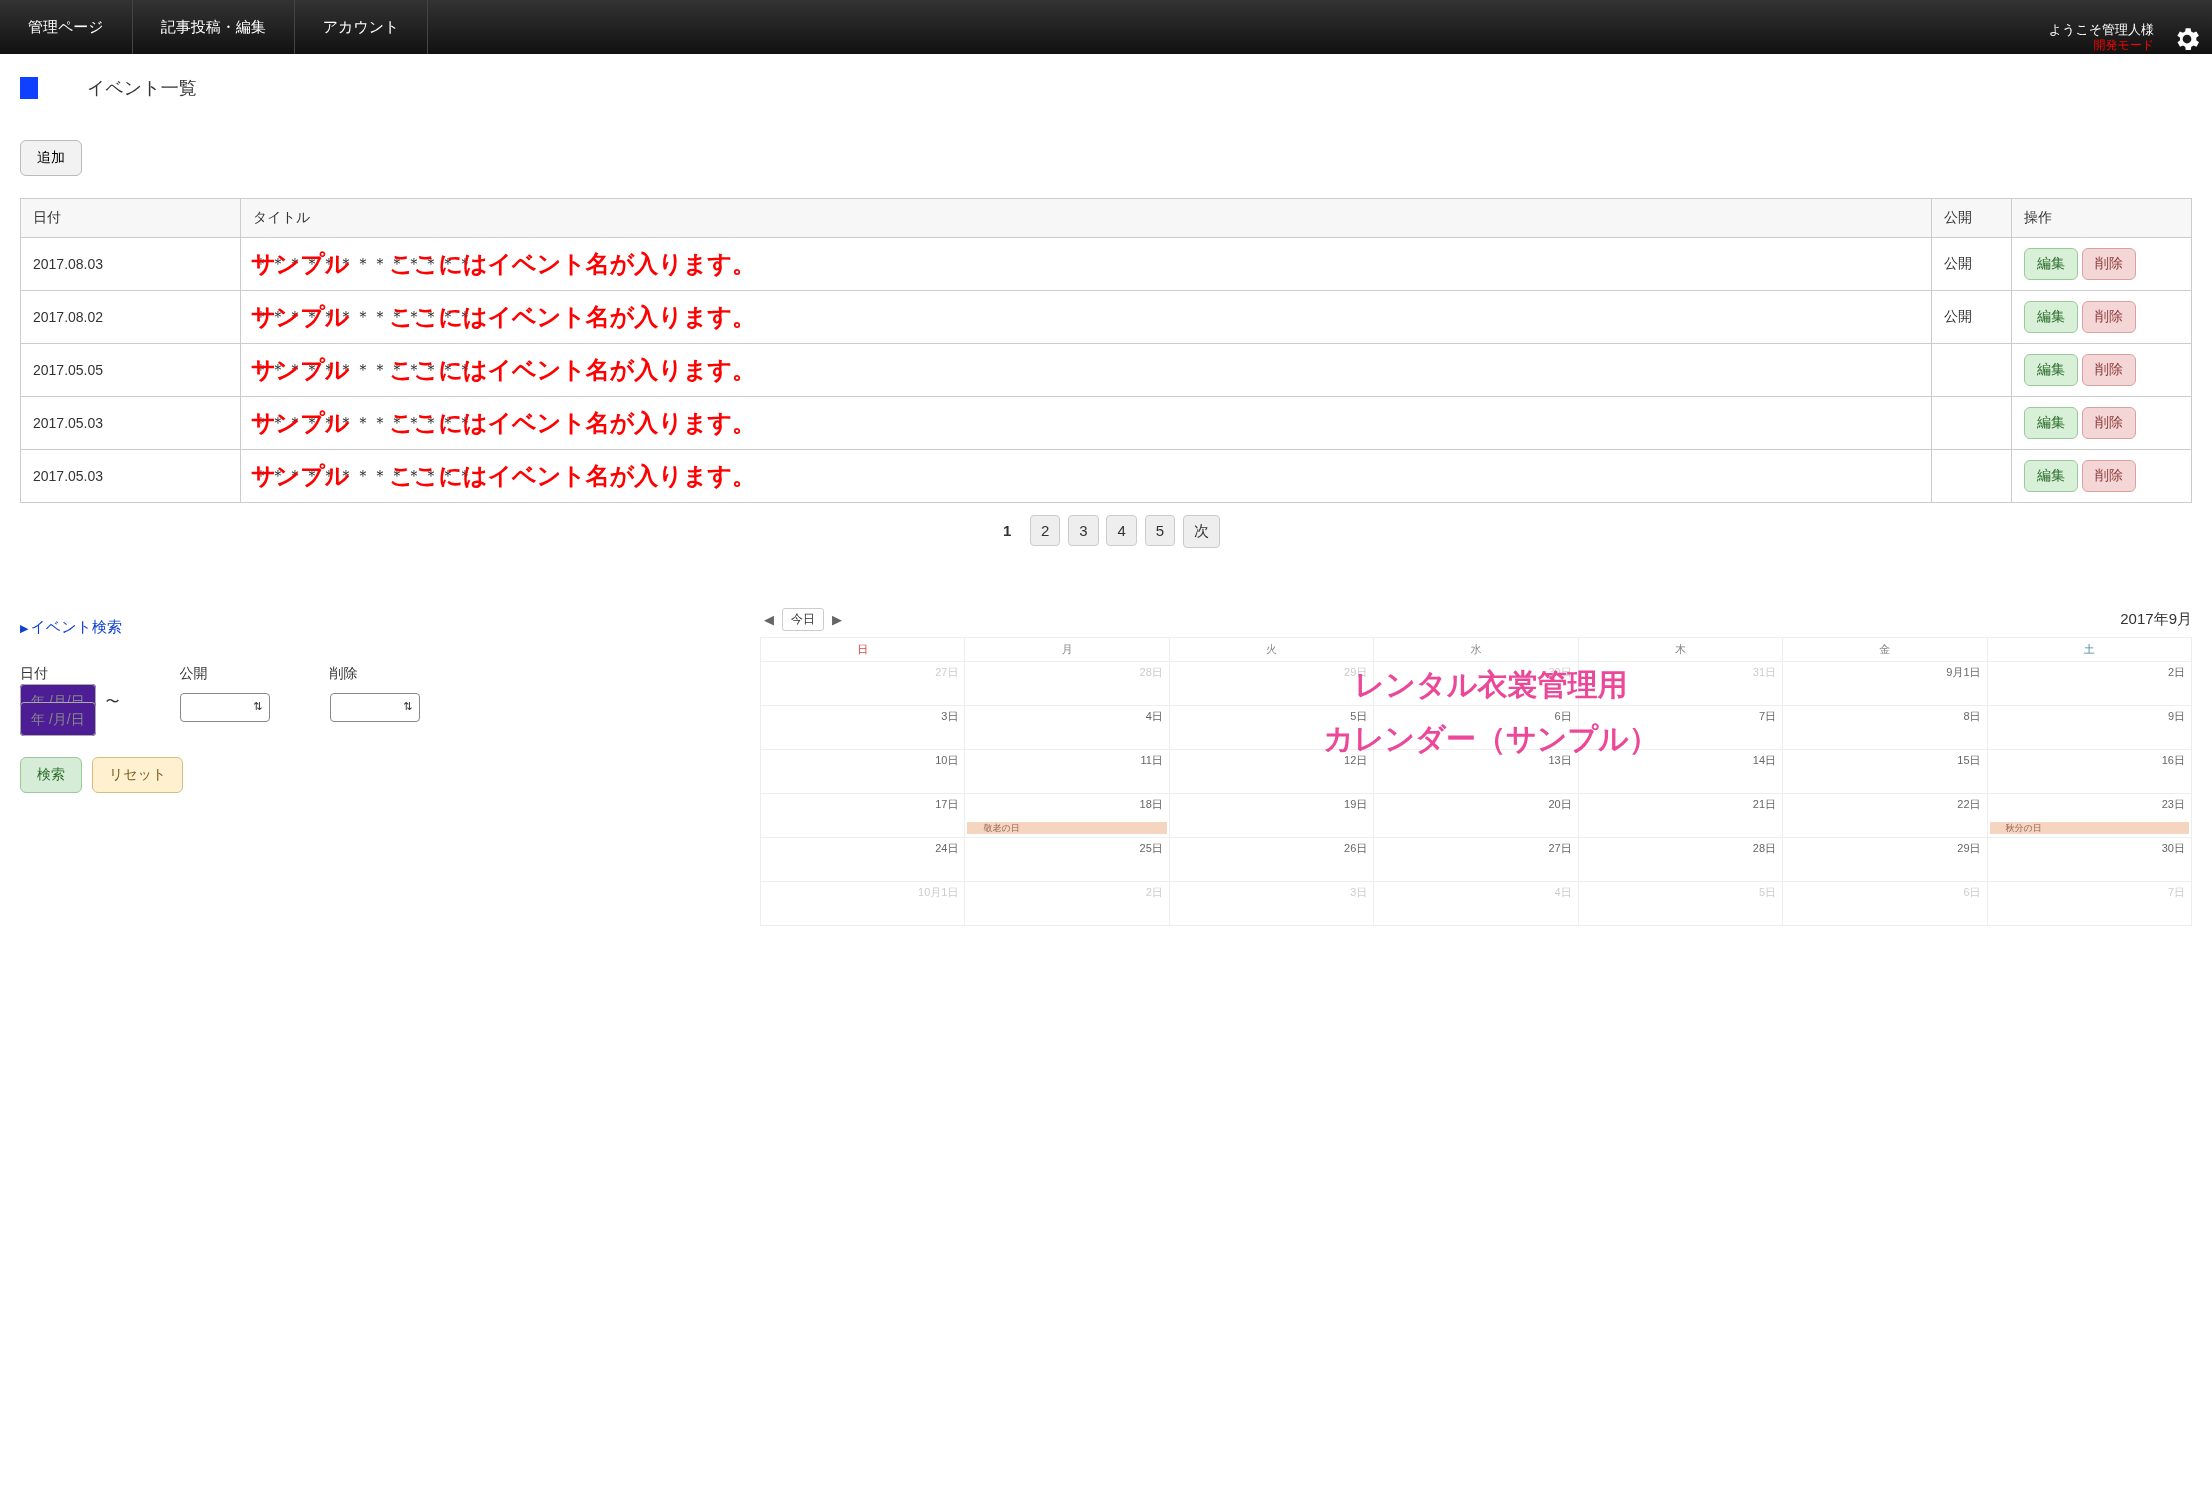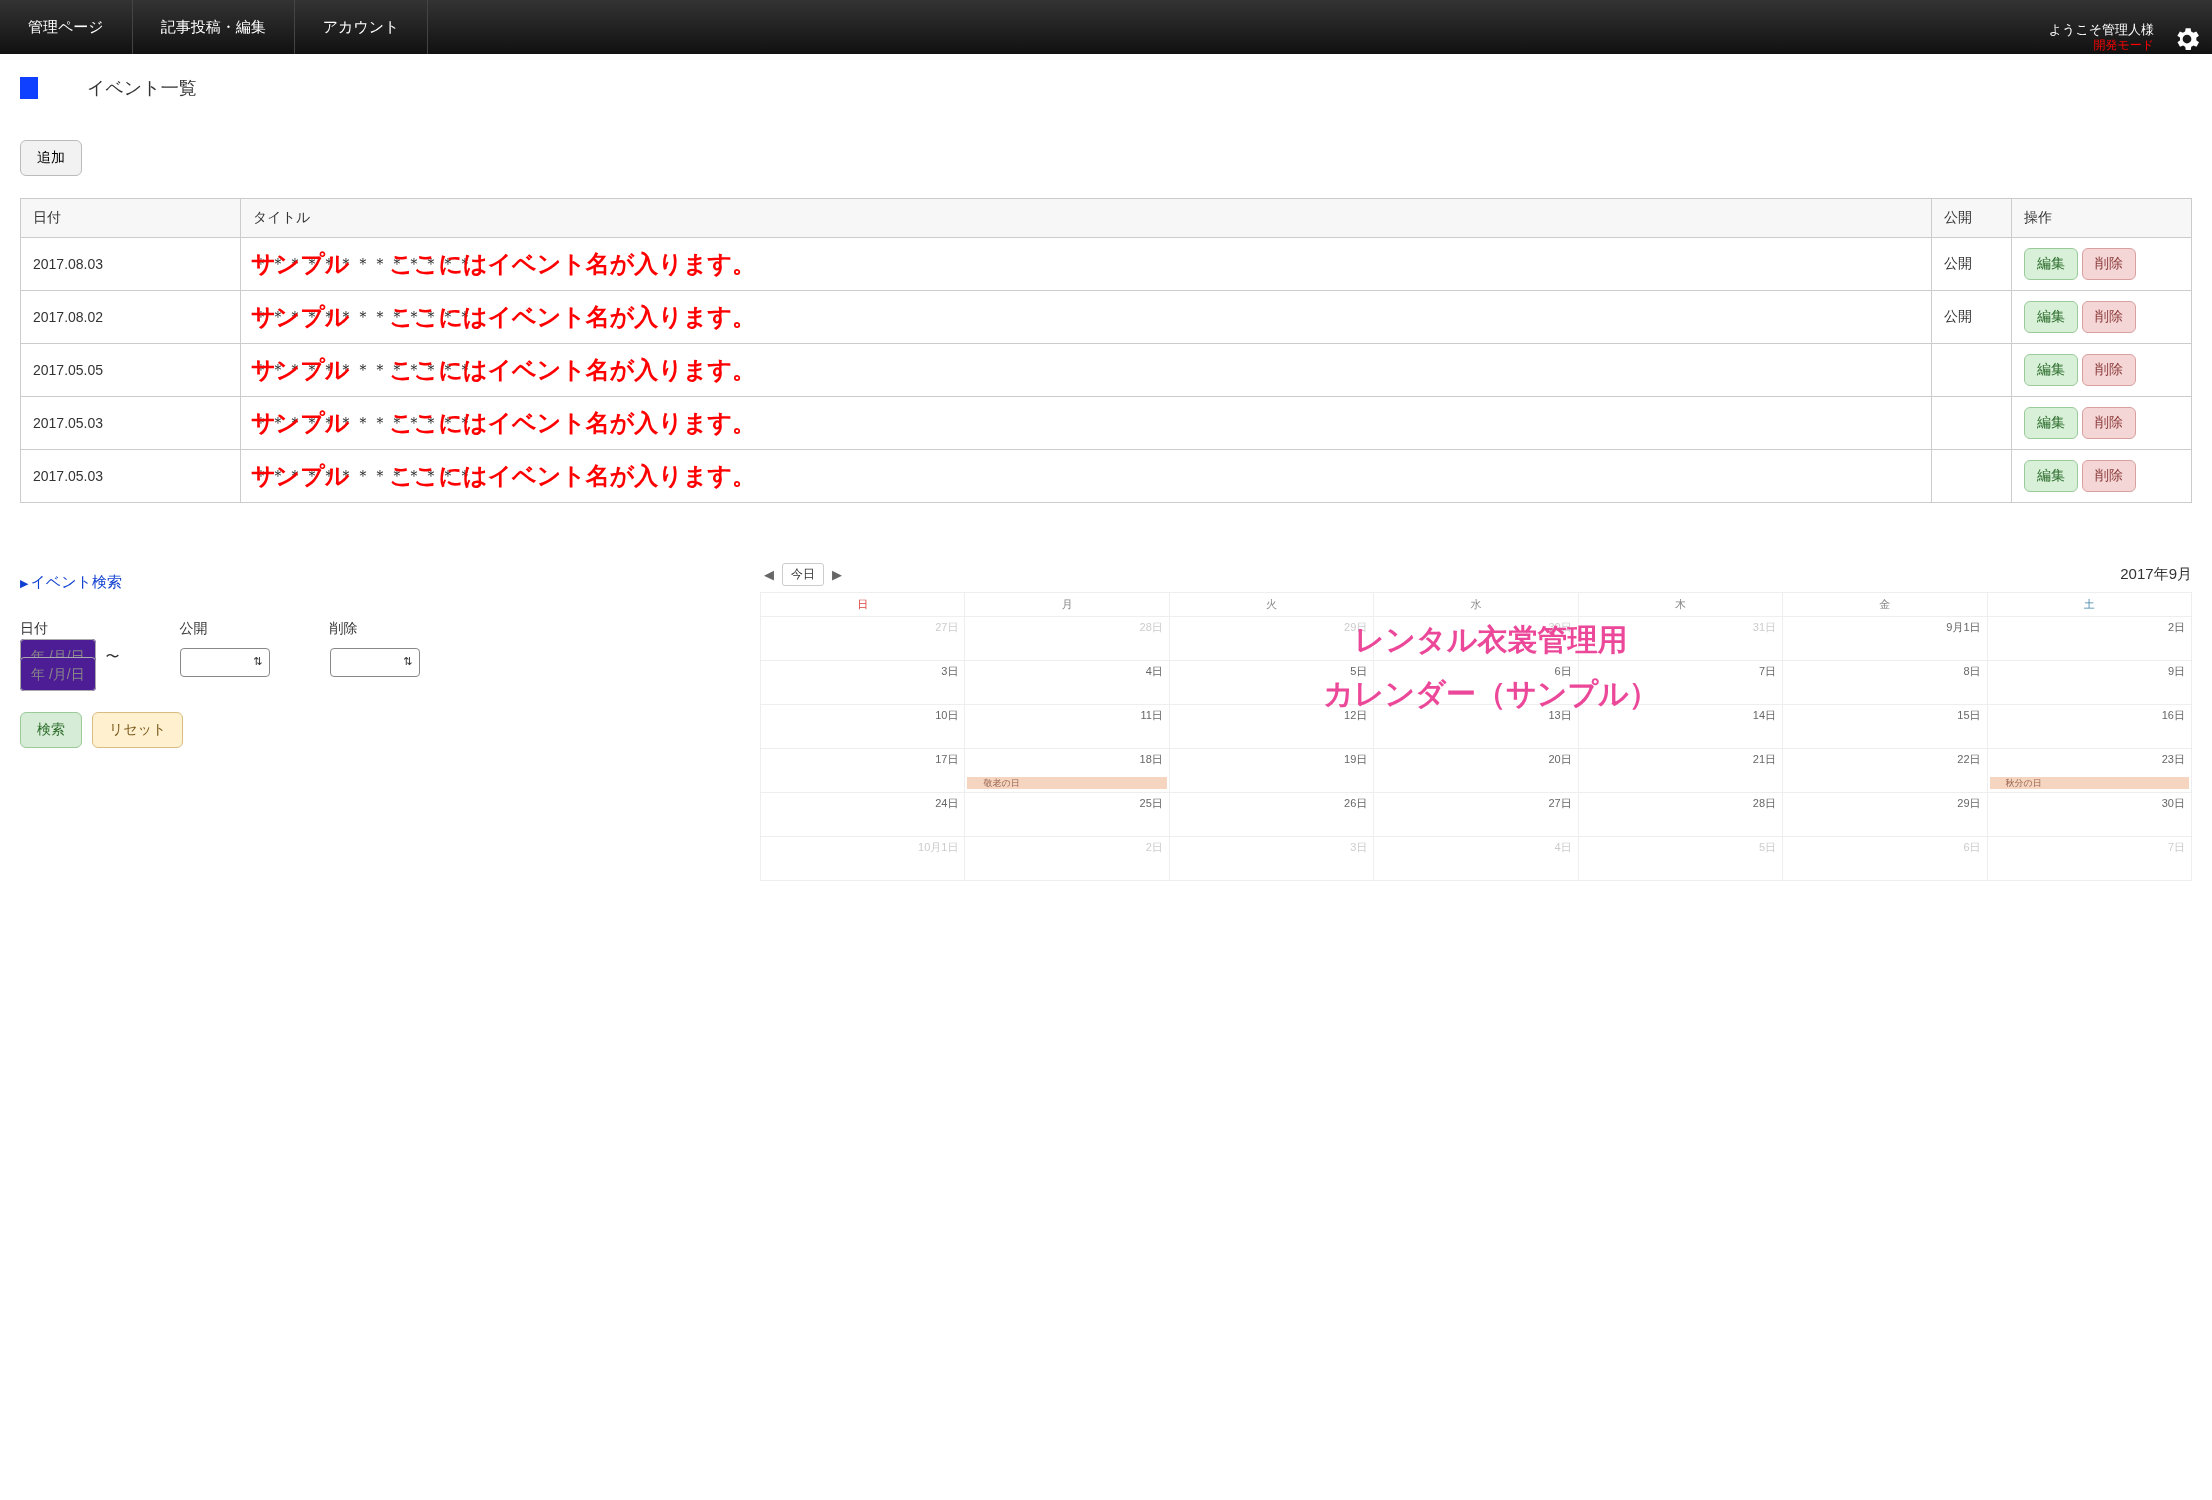--- a/index.html
+++ b/index.html
@@ -133,20 +133,28 @@
         </tr>
         <tr>
           <td>2017.05.03</td>
           <td class="sample-text"><span class="stars">＊＊＊＊＊＊＊＊＊＊＊＊＊</span><span class="sample-watermark">サンプル&nbsp;&nbsp;&nbsp;&nbsp;&nbsp;&nbsp;ここにはイベント名が入ります。</span></td>
           <td></td>
           <td><span class="op-btn op-edit">編集</span><span class="op-btn op-delete">削除</span></td>
         </tr>
       </tbody>
   </table>
 
+  <div class="pagination">
+    <span class="current">1</span>
+    <a>2</a>
+    <a>3</a>
+    <a>4</a>
+    <a>5</a>
+    <a>次</a>
+  </div>
 
   <div class="lower">
     <div class="search-pane">
       <div class="search-title">イベント検索</div>
       <div class="filters">
         <div class="filter">
           <label>日付</label>
           <div>
             <span class="date-input">年 /月/日</span>
             <span class="tilde">〜</span>

